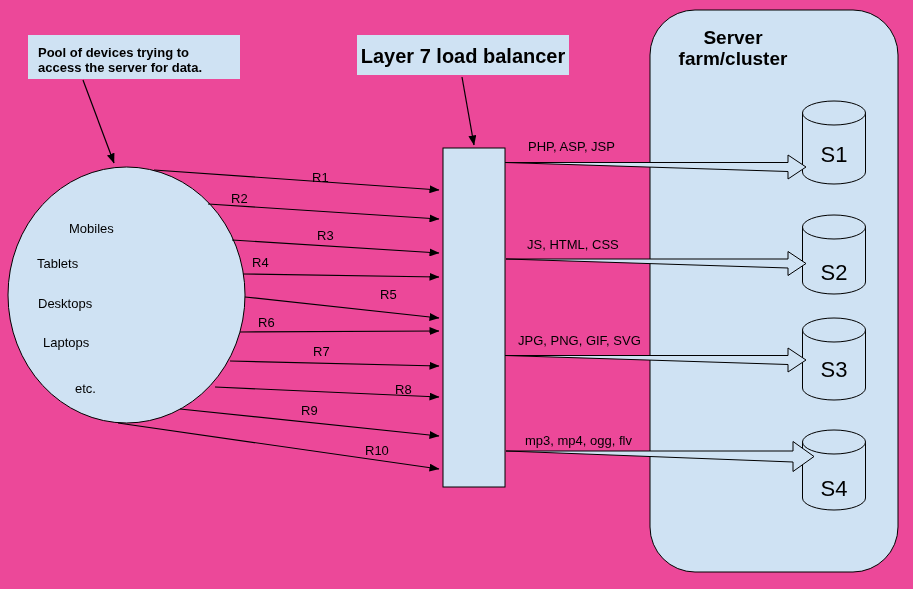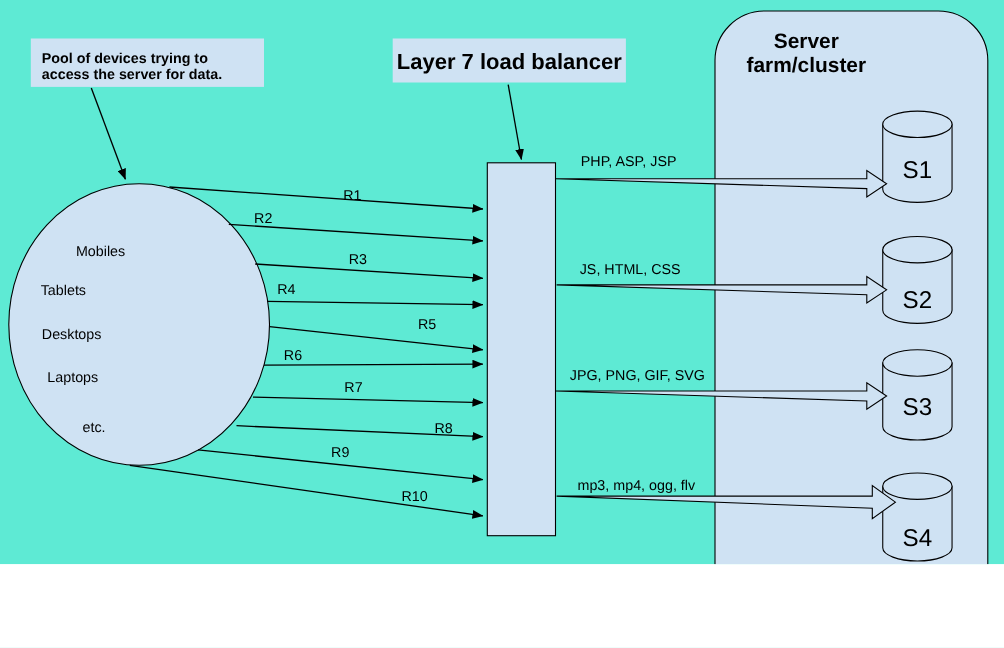--- a/index.html
+++ b/index.html
@@ -1,16 +1,16 @@
 <!DOCTYPE html>
 <html><head>
 <meta charset="utf-8">
 <style>
   html,body{margin:0;padding:0;background:#ffffff;}
-  .stage{position:relative;width:913px;height:513px;background:#5eead4;overflow:hidden;}
+  .stage{position:relative;width:913px;height:589px;background:#ec4899;overflow:hidden;}
   svg{display:block;}
   .shape{stroke:#000000;stroke-width:1;}
   .noborder{stroke:none;}
   .ln{stroke:#000000;stroke-width:1.2;fill:none;}
   text{fill:#000000;}
   .b13{font:bold 13px "Liberation Sans",sans-serif;}
   .r13{font:13px "Liberation Sans",sans-serif;}
   .b19{font:bold 19px "Liberation Sans",sans-serif;}
   .b20{font:bold 20px "Liberation Sans",sans-serif;}
   .r22{font:22px "Liberation Sans",sans-serif;}

